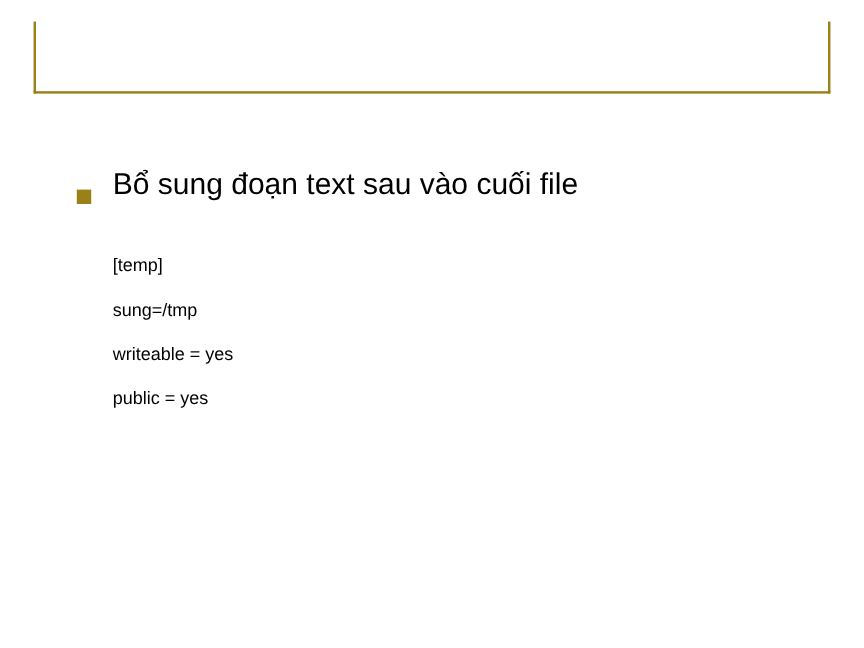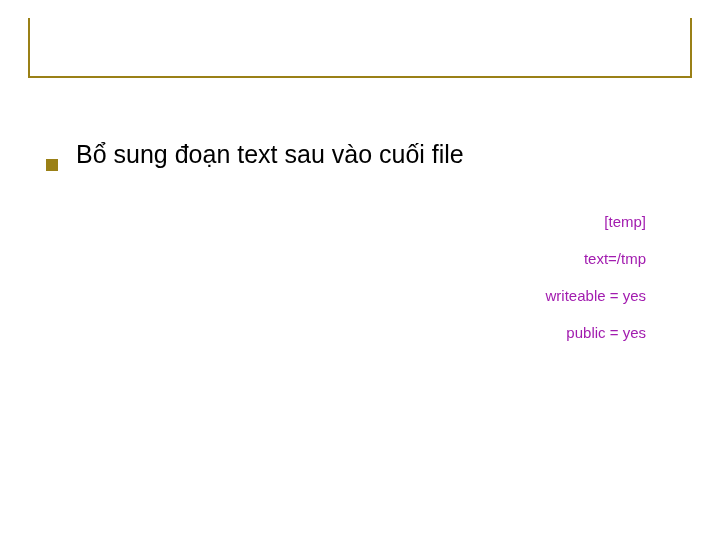--- a/index.html
+++ b/index.html
@@ -15,24 +15,23 @@
       left: 28px;
       top: 18px;
       width: 664px;
       height: 60px;
       border-left: 2px solid #9a8016;
       border-right: 2px solid #9a8016;
       border-bottom: 2px solid #9a8016;
     }
     .content {
       position: absolute;
-      left: 46px;
+      left: 64px;
       top: 140px;
       width: 600px;
-      text-align: right;
     }
     .bullet-row {
       display: flex;
       align-items: baseline;
       gap: 18px;
       margin-bottom: 44px;
     }
     .bullet {
       width: 12px;
       height: 12px;
@@ -44,34 +43,34 @@
     .main-text {
       font-size: 25px;
       color: #000;
       font-weight: 400;
     }
     .code-block {
       margin-left: 30px;
     }
     .code-line {
       font-size: 15px;
-      color: #a21caf;
+      color: #000000;
       margin-bottom: 20px;
       font-family: Arial, sans-serif;
     }
   </style>
 </head>
 <body>
 
 <div class="frame"></div>
 
 <div class="content">
   <div class="bullet-row">
     <div class="bullet"></div>
     <div class="main-text">Bổ sung đoạn text sau vào cuối file</div>
   </div>
   <div class="code-block">
     <div class="code-line">[temp]</div>
-    <div class="code-line">text=/tmp</div>
+    <div class="code-line">sung=/tmp</div>
     <div class="code-line">writeable = yes</div>
     <div class="code-line">public = yes</div>
   </div>
 </div>
 
 </body></html>

